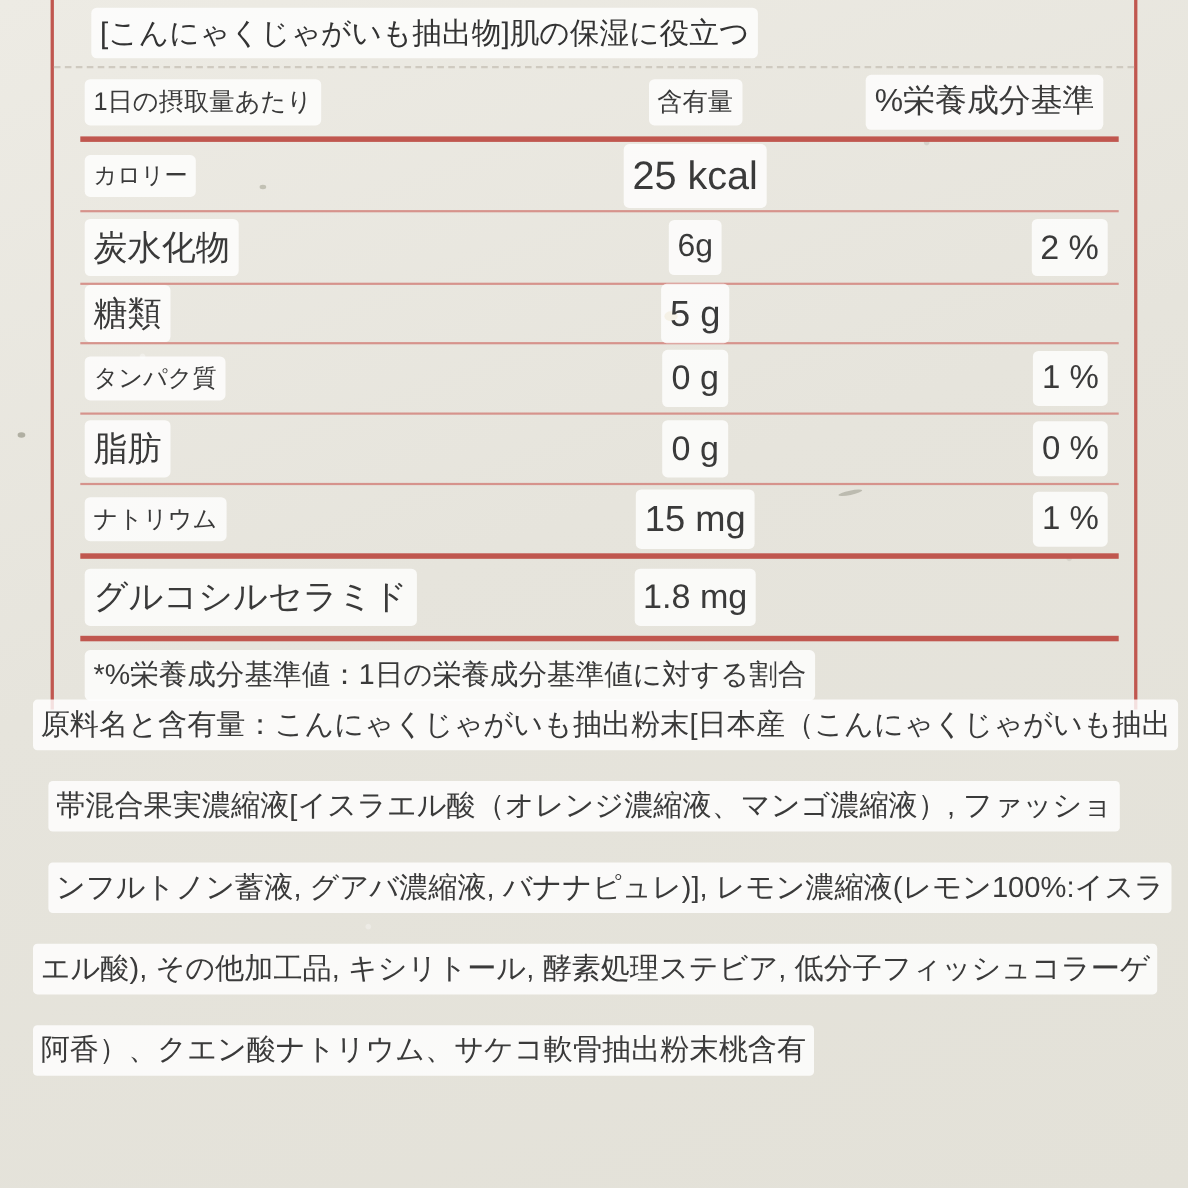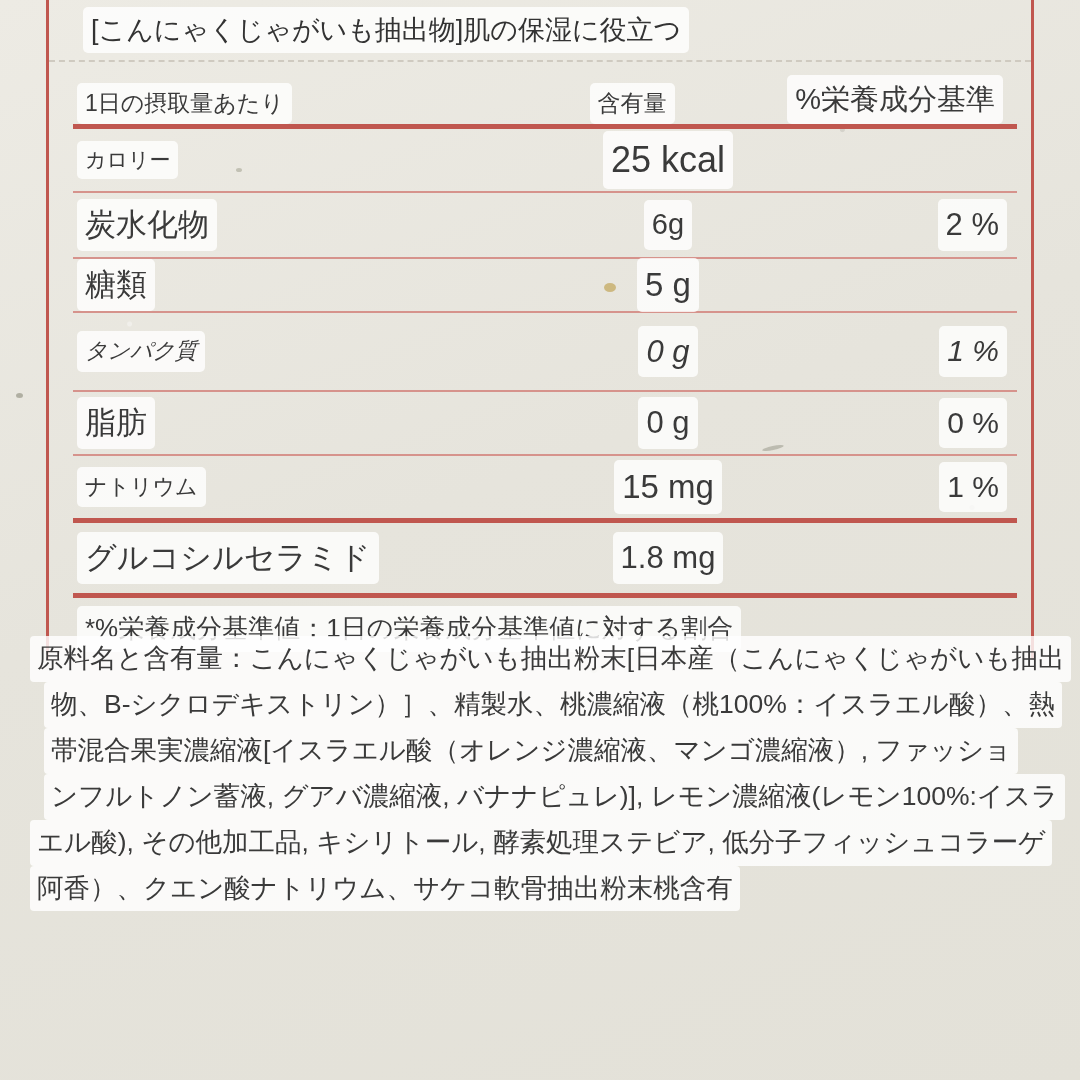--- a/index.html
+++ b/index.html
@@ -61,21 +61,21 @@
     line-height: 1.28;
   }
   .claim-text {
     font-size: 27px;
     color: #333;
   }
 
   .header-row {
     height: 62px;
     display: flex;
-    align-items: flex-end;
+    align-items: center;
     position: relative;
     padding: 0 14px 0 28px;
     box-sizing: border-box;
   }
   .header-row .col-name { flex: 0 0 430px; font-size: 23px; }
   .header-row .col-amt  { flex: 0 0 250px; text-align: center; font-size: 23px; }
   .header-row .col-pct  { flex: 1; text-align: right; font-size: 29px; padding-right: 14px; }
 
   .thick-rule {
     height: 5px;
@@ -87,40 +87,39 @@
     background: #d6938c;
     margin: 0 14px 0 24px;
   }
 
   .nut-row {
     display: flex;
     align-items: center;
     position: relative;
     padding: 0 14px 0 28px;
     box-sizing: border-box;
-    gap: 36px;
   }
   .nut-row .col-name { flex: 0 0 430px; }
   .nut-row .col-amt  { flex: 0 0 250px; text-align: center; }
   .nut-row .col-pct  { flex: 1; text-align: right; padding-right: 10px; }
 
   .r-cal   { height: 62px; }
   .r-cal .col-amt   { font-size: 36px; }
   .r-cal .col-name  { font-size: 21px; }
 
   .r-carb  { height: 64px; text-decoration: underline; }
   .r-carb .col-name { font-size: 31px; }
   .r-carb .col-amt  { font-size: 29px; }
   .r-carb .col-pct  { font-size: 31px; }
 
   .r-sugar { height: 52px; }
   .r-sugar .col-name { font-size: 31px; }
   .r-sugar .col-amt  { font-size: 33px; }
 
-  .r-prot  { height: 77px; font-style: italic; }
+  .r-prot  { height: 62px; }
   .r-prot .col-name { font-size: 22px; }
   .r-prot .col-amt  { font-size: 31px; }
   .r-prot .col-pct  { font-size: 30px; }
 
   .r-fat   { height: 62px; }
   .r-fat .col-name { font-size: 31px; }
   .r-fat .col-amt  { font-size: 31px; }
   .r-fat .col-pct  { font-size: 30px; }
 
   .r-sodium { height: 62px; }
@@ -144,21 +143,21 @@
   
   .ingredients {
     position: absolute;
     left: 30px;
     top: 636px;
     width: 1010px;
   }
   .ing-line {
     font-size: 26.5px;
     line-height: 1.0;
-    margin-bottom: 0;
+    margin-bottom: 28px;
     white-space: nowrap;
   }
   .ing-line .hl {
     padding: 6px 7px;
     border-radius: 4px;
     background: rgba(255,255,255,0.82);
   }
   .ing-line.indent { padding-left: 14px; }
 
   .speck {
@@ -296,23 +295,20 @@
       <span class="hl">*%栄養成分基準値：1日の栄養成分基準値に対する割合</span>
     </div>
 
   </div>
 
   <div class="ingredients">
     <div class="ing-line">
       <span class="hl">原料名と含有量：こんにゃくじゃがいも抽出粉末[日本産（こんにゃくじゃがいも抽出</span>
     </div>
     <div class="ing-line indent">
-      <span class="hl">物、B-シクロデキストリン）］、精製水、桃濃縮液（桃100%：イスラエル酸）、熱</span>
-    </div>
-    <div class="ing-line indent">
       <span class="hl">帯混合果実濃縮液[イスラエル酸（オレンジ濃縮液、マンゴ濃縮液）, ファッショ</span>
     </div>
     <div class="ing-line indent">
       <span class="hl">ンフルトノン蓄液, グアバ濃縮液, バナナピュレ)], レモン濃縮液(レモン100%:イスラ</span>
     </div>
     <div class="ing-line">
       <span class="hl">エル酸), その他加工品, キシリトール, 酵素処理ステビア, 低分子フィッシュコラーゲ</span>
     </div>
     <div class="ing-line">
       <span class="hl">阿香）、クエン酸ナトリウム、サケコ軟骨抽出粉末桃含有</span>

